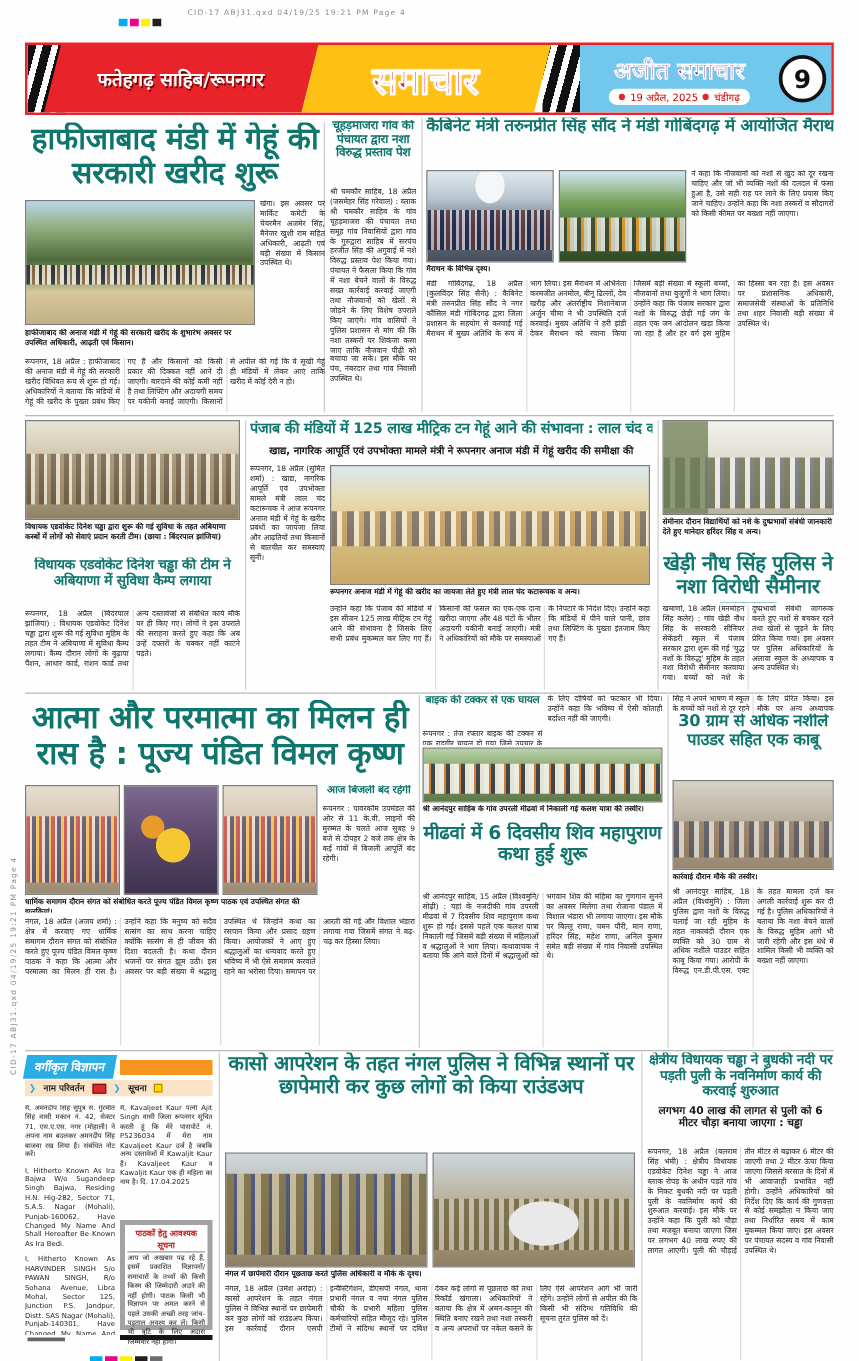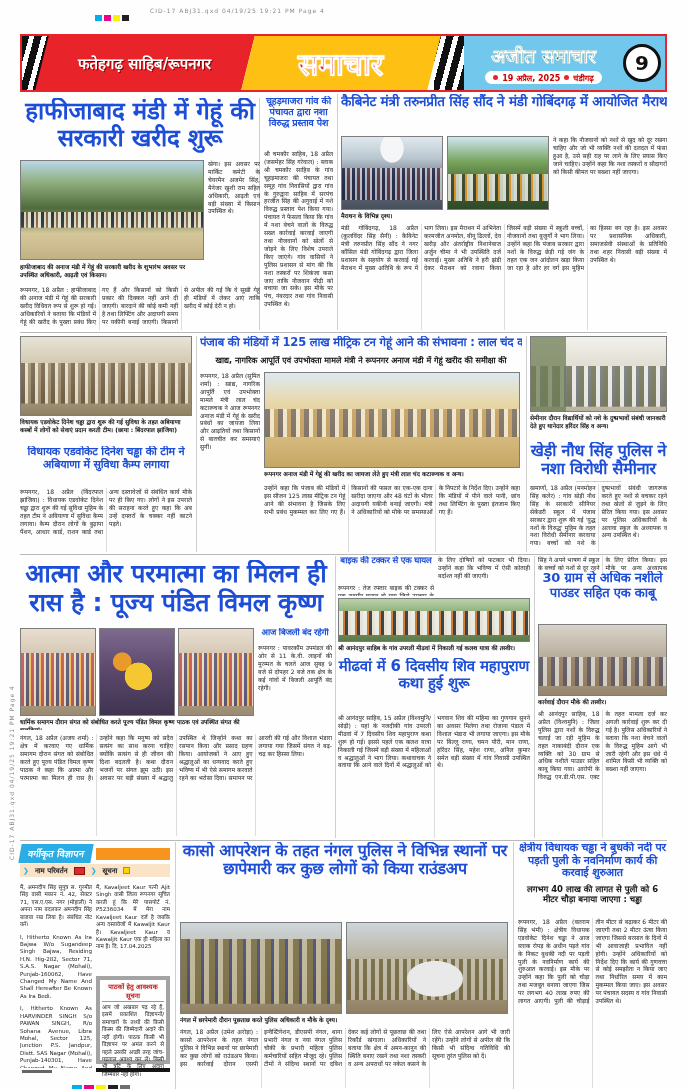--- a/index.html
+++ b/index.html
@@ -8,26 +8,26 @@
   #page{position:relative;width:687px;height:1089px;background:#fefefe;overflow:hidden}
   .abs{position:absolute}
   
   .mast{position:absolute;left:20px;top:34px;width:647px;height:58px;border:2px solid #e8232a;background:#fff;display:flex;align-items:stretch;overflow:hidden}
   .m-stripes{width:30px;background:repeating-linear-gradient(105deg,#111 0 7px,#fff 7px 12px)}
   .m-region{width:206px;background:#e8232a;display:flex;align-items:center;justify-content:center;transform:skewX(-14deg);margin-left:-10px}
   .m-region span{transform:skewX(14deg);color:#fff;font-weight:700;font-size:15px;text-shadow:1px 1px 0 #7a0000;white-space:nowrap}
   .m-section{width:186px;background:#fdc013;display:flex;align-items:center;justify-content:center;transform:skewX(-14deg)}
   .m-section span{transform:skewX(14deg);color:#e8232a;font-weight:700;font-size:30px;-webkit-text-stroke:1px #fff;text-shadow:0 0 2px #fff;white-space:nowrap}
   .m-right{flex:1;background:#72c7ed;position:relative;display:flex;flex-direction:column;align-items:center;justify-content:center;gap:2px;padding-right:42px}
-  .m-paper{color:#14532d;font-weight:700;font-size:19px;-webkit-text-stroke:.5px #fff;white-space:nowrap}
-  .m-pill{background:#fff;border-radius:9px;padding:1px 8px;display:flex;align-items:center;gap:4px;font-size:8px;color:#c00;font-weight:700;white-space:nowrap}
+  .m-paper{color:#701a75;font-weight:700;font-size:19px;-webkit-text-stroke:.5px #fff;white-space:nowrap}
+  .m-pill{background:#fff;border-radius:9px;padding:1px 8px;display:flex;align-items:center;gap:4px;font-size:8px;color:#c00;font-weight:400;white-space:nowrap}
   .m-dot{width:5px;height:5px;border-radius:50%;background:#e8232a}
   .m-page{position:absolute;right:4px;top:8px;width:38px;height:38px;border-radius:50%;background:#fff;border:3px solid #111;display:flex;align-items:center;justify-content:center;font-size:20px;font-weight:700;color:#111}
   
-  .hl{position:absolute;font-weight:700;color:#1d4ed8;text-align:center;overflow:hidden;line-height:1.14;letter-spacing:-.2px}
+  .hl{position:absolute;font-weight:700;color:#0f766e;text-align:center;overflow:hidden;line-height:1.14;letter-spacing:-.2px}
   .sub{position:absolute;font-weight:700;color:#1a1a1a;text-align:center;overflow:hidden;line-height:1.2}
   .bd{position:absolute;font-size:6px;line-height:1.32;color:#1c1c1c;text-align:justify;overflow:hidden;word-break:break-word}
   .cap{position:absolute;font-size:6px;font-weight:700;color:#111;line-height:1.3;overflow:hidden}
   .c2{column-count:2;column-gap:6px;column-rule:1px solid #ddd}
   .c3{column-count:3;column-gap:6px;column-rule:1px solid #ddd}
   .c4{column-count:4;column-gap:6px;column-rule:1px solid #ddd}
   .vr{position:absolute;width:0;border-left:1px solid #cfcfcf}
   .hr{position:absolute;height:0;border-top:1px solid #b9b9b9}
   .tiny{position:absolute;font-size:6px;color:#8a8a8a;letter-spacing:1px;white-space:nowrap}
   .rot{transform:rotate(-90deg);transform-origin:left top}

